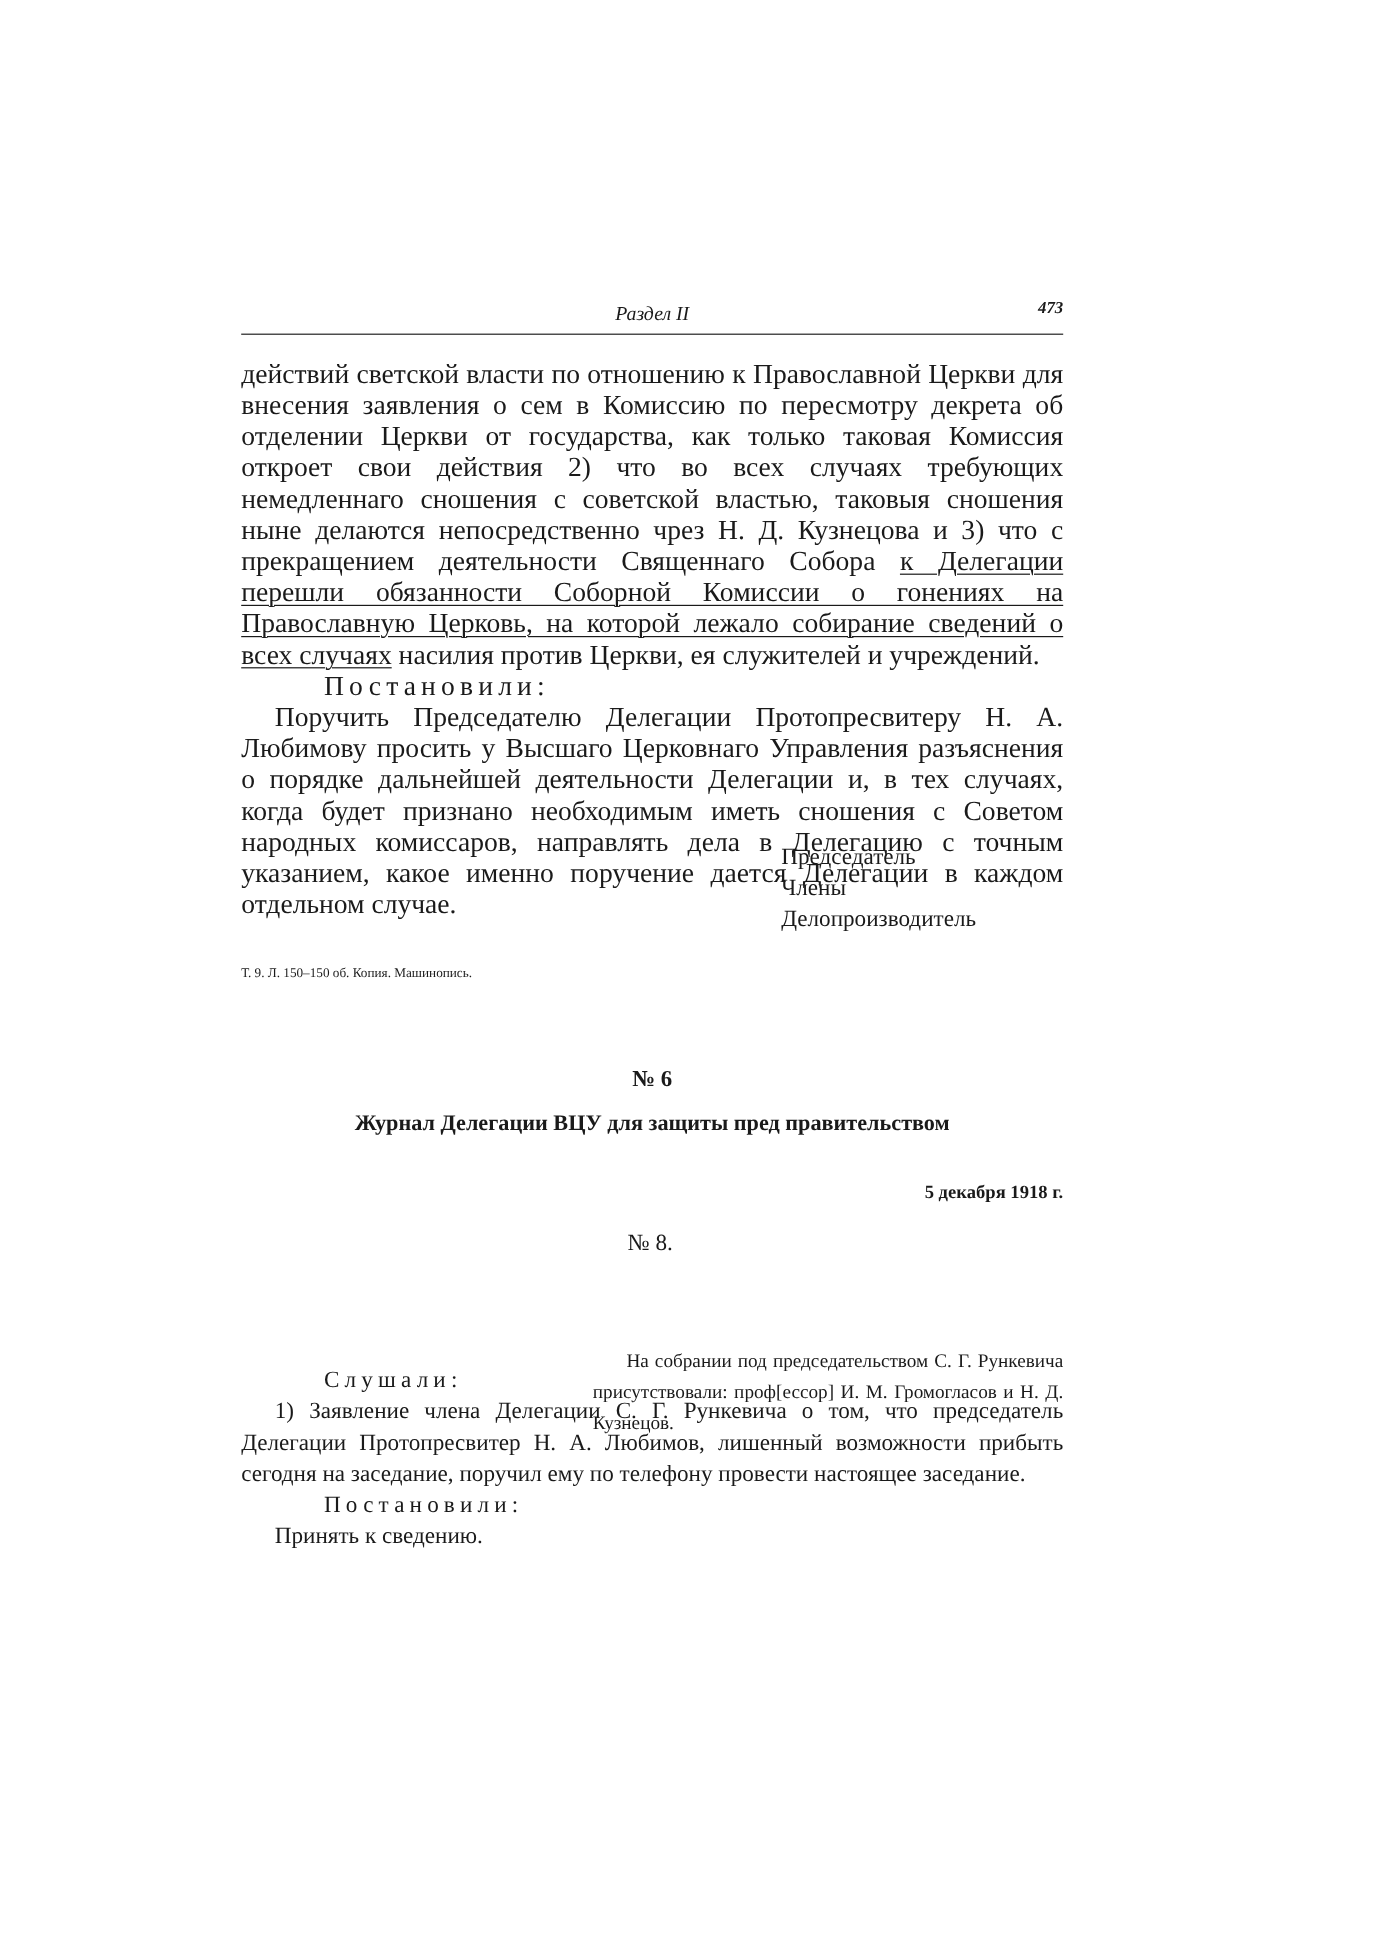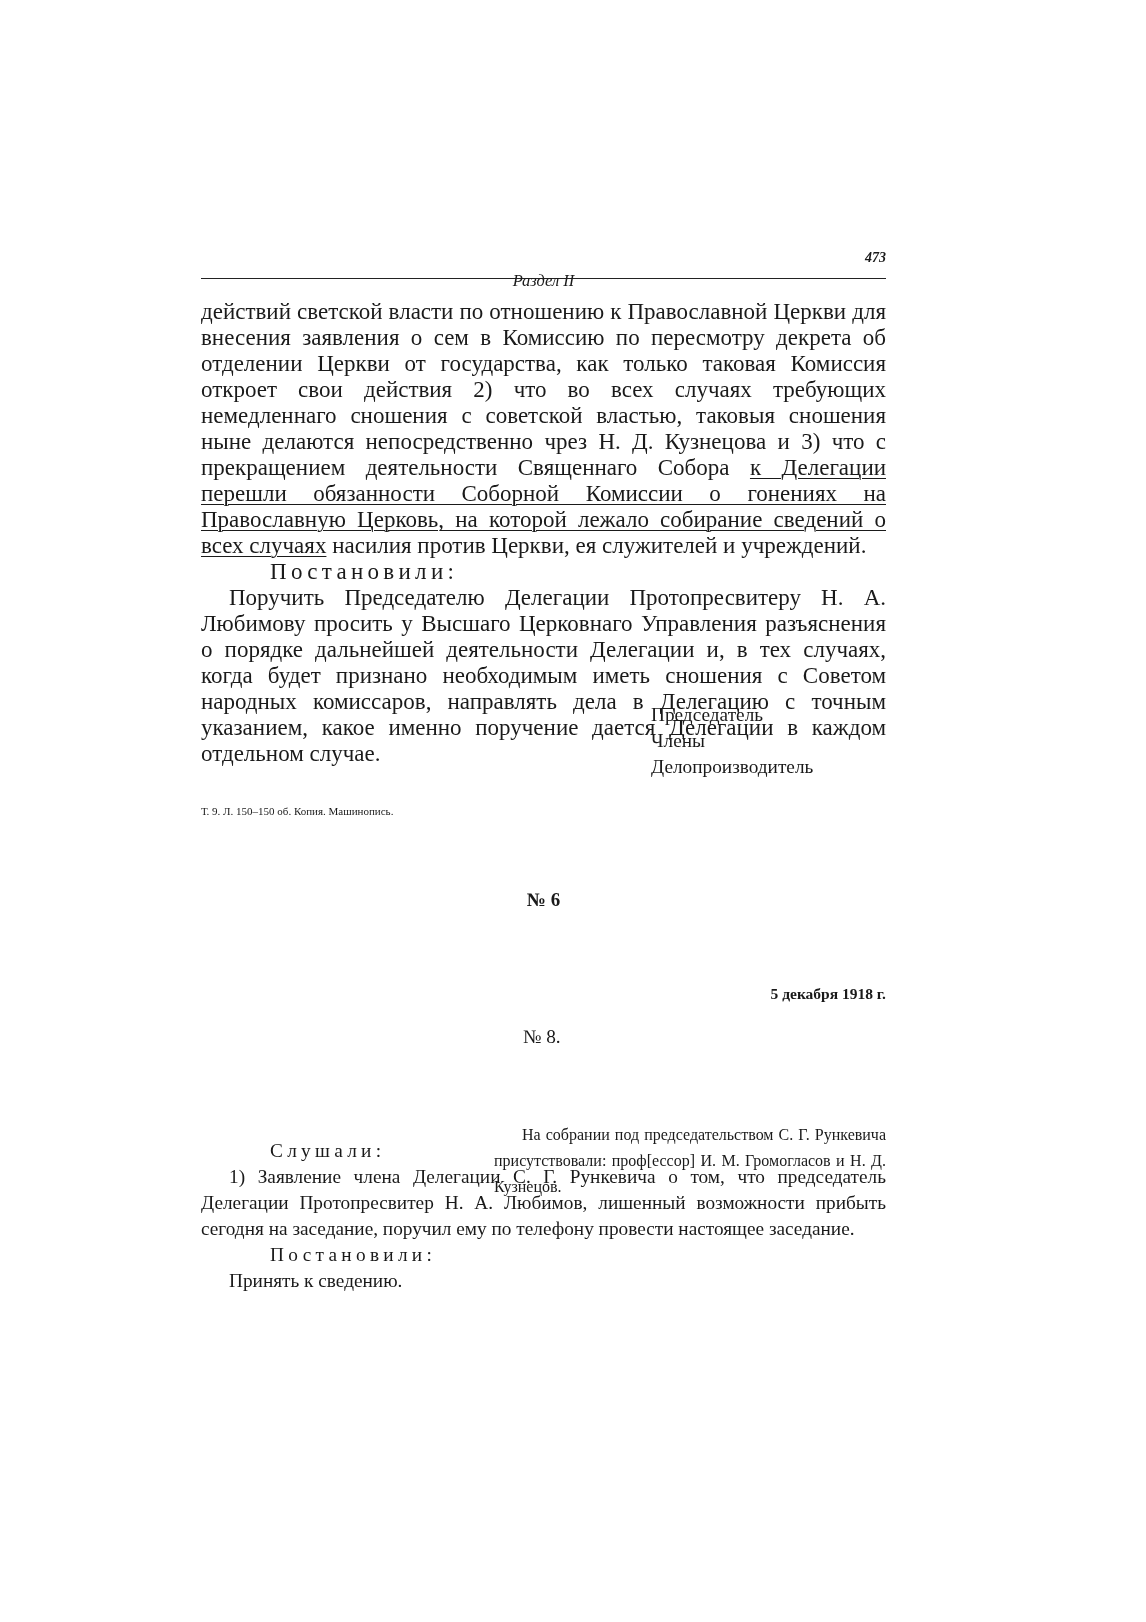--- a/index.html
+++ b/index.html
@@ -30,21 +30,20 @@
       border-bottom: 1.3px solid #222;
     }
     .running-head .section {
       position: absolute;
       left: 0;
       width: 685px;
       top: 2px;
       text-align: center;
       font-style: italic;
       font-size: 16.5px;
-      margin-top: 19px;
     }
     .running-head .pageno {
       position: absolute;
       right: 0;
       top: 0;
       font-style: italic;
       font-weight: bold;
       font-size: 14px;
     }
     .body-text {
@@ -151,20 +150,21 @@
     <div>Председатель</div>
     <div>Члены</div>
     <div>Делопроизводитель</div>
   </div>
 
   <div class="source-note">Т.  9. Л. 150–150 об. Копия. Машинопись.</div>
 
   <div class="doc-number">№  6</div>
 
   <div class="doc-title">
+    <div>Журнал Делегации ВЦУ для защиты пред правительством</div>
   </div>
 
   <div class="doc-date">5 декабря 1918 г.</div>
 
   <div class="journal-number">№  8.</div>
 
   <div class="attendance">
     <p class="indent">На собрании под председательством С. Г. Рункевича присутствовали: проф[ессор] И. М. Громогласов и Н. Д. Кузнецов.</p>
   </div>
 

